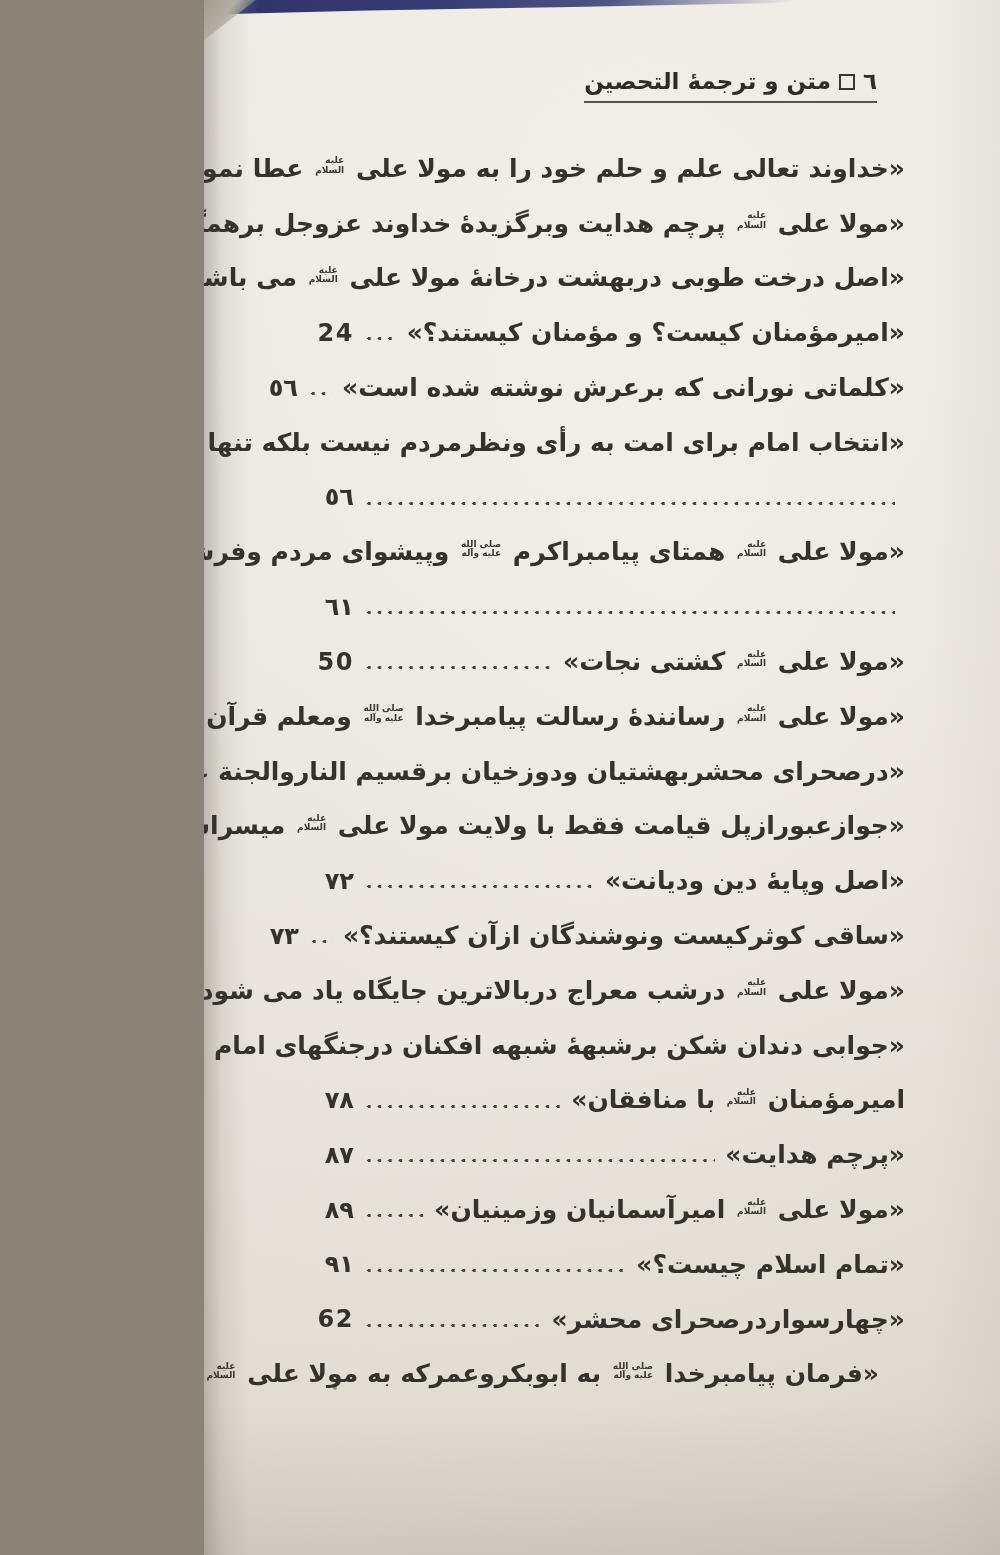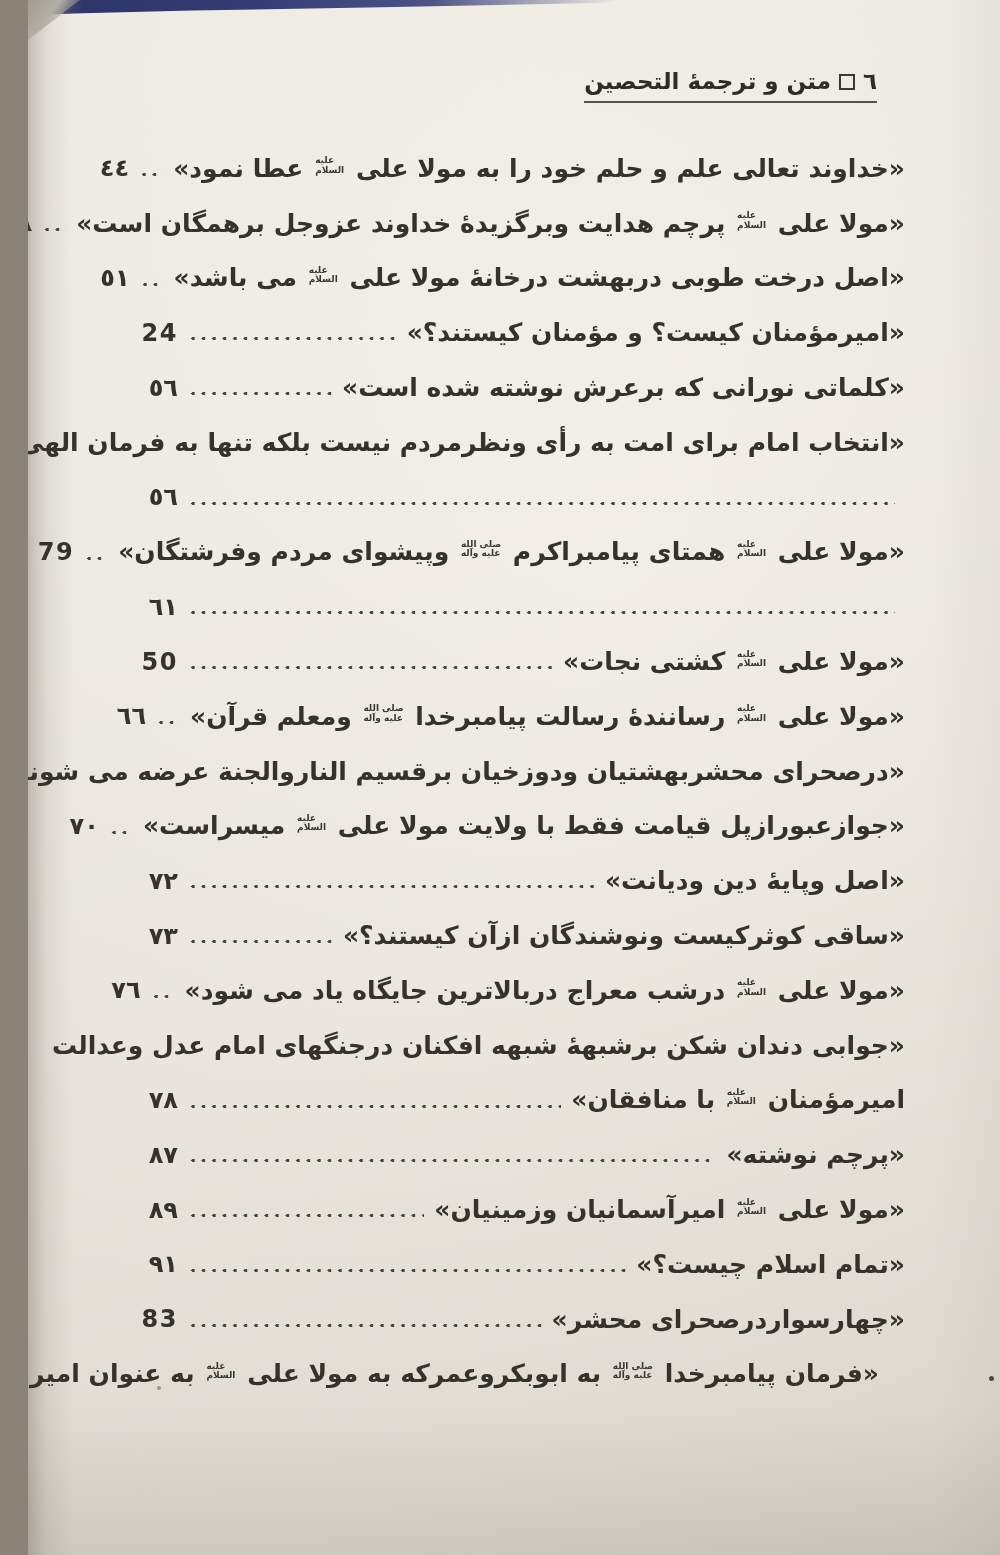--- a/index.html
+++ b/index.html
@@ -1,17 +1,17 @@
 <!DOCTYPE html>
 <html lang="fa" dir="rtl"><head>
 <meta charset="utf-8">
 <style>
   html,body{margin:0;padding:0;background:#8a8478;}
   .shot{
-    position:relative;width:972px;height:1555px;overflow:hidden;
+    position:relative;width:796px;height:1555px;overflow:hidden;
     background:linear-gradient(160deg,#f5f2eb 0%,#f2efe7 30%,#eeeae1 60%,#e6e2d8 85%,#dfdacf 100%);
     font-family:"DejaVu Sans",sans-serif;color:#34312b;
   }
   
   .spine{
     position:absolute;top:0;left:0;width:610px;height:15px;z-index:3;
     background:linear-gradient(to right,#6a6d7d 0%,#2f3569 9%,#363d75 38%,#4d5384 66%,rgba(80,86,138,0) 97%);
     clip-path:polygon(0 0,100% 0,93% 20%,58% 48%,27% 70%,9% 88%,0 100%);
   }
   .wedge{
@@ -41,21 +41,21 @@
   .toc-row{display:flex;align-items:center;height:54.8px;font-size:25px;font-weight:700;color:#35322c;}
   .toc-row.indent{padding-right:26px;}
   .toc-title{white-space:nowrap;letter-spacing:0;}
   .leader{
     flex:1 1 24px;min-width:24px;align-self:stretch;margin:0 10px;
     background-image:radial-gradient(circle 1.8px at 5px 2.5px,#49453d 97%,rgba(0,0,0,0));
     background-size:10.5px 5px;background-repeat:repeat-x;background-position:0 31px;
   }
   .pageno{font-size:24px;min-width:52px;text-align:right;letter-spacing:1.5px;white-space:nowrap;}
   .hon{
-    display:inline-flex;flex-direction:column;align-items:flex-end;justify-content:center;
+    display:inline-flex;flex-direction:column;align-items:flex-start;justify-content:center;
     font-size:9px;line-height:1.05;font-weight:700;color:#3b3832;
     vertical-align:middle;margin:0 3px;transform:translateY(-4px);white-space:nowrap;
   }
 </style>
 </head>
 <body>
 
 <div class="shot">
   <div class="spine"></div>
   <div class="wedge"></div>
@@ -177,41 +177,41 @@
       </div>
       <div class="toc-row">
         <span class="toc-title">امیرمؤمنان <span class="hon">
             <span>عليه</span>
             <span>السلام</span>
           </span> با منافقان»</span>
         <span class="leader"></span>
         <span class="pageno">٧٨</span>
       </div>
       <div class="toc-row">
-        <span class="toc-title">«پرچم نوشته»</span>
+        <span class="toc-title">«پرچم هدایت»</span>
         <span class="leader"></span>
         <span class="pageno">٨٧</span>
       </div>
       <div class="toc-row">
         <span class="toc-title">«مولا علی <span class="hon">
             <span>عليه</span>
             <span>السلام</span>
           </span> امیرآسمانیان وزمینیان»</span>
         <span class="leader"></span>
         <span class="pageno">٨٩</span>
       </div>
       <div class="toc-row">
         <span class="toc-title">«تمام اسلام چیست؟»</span>
         <span class="leader"></span>
         <span class="pageno">٩١</span>
       </div>
       <div class="toc-row">
         <span class="toc-title">«چهارسواردرصحرای محشر»</span>
         <span class="leader"></span>
-        <span class="pageno">83</span>
+        <span class="pageno">62</span>
       </div>
       <div class="toc-row indent">
         <span class="toc-title">«فرمان پیامبرخدا <span class="hon">
             <span>صلى الله</span>
             <span>عليه وآله</span>
           </span> به ابوبکروعمرکه به مولا علی <span class="hon">
             <span>عليه</span>
             <span>السلام</span>
           </span> به عنوان امیرمؤمنان</span>
       </div>

